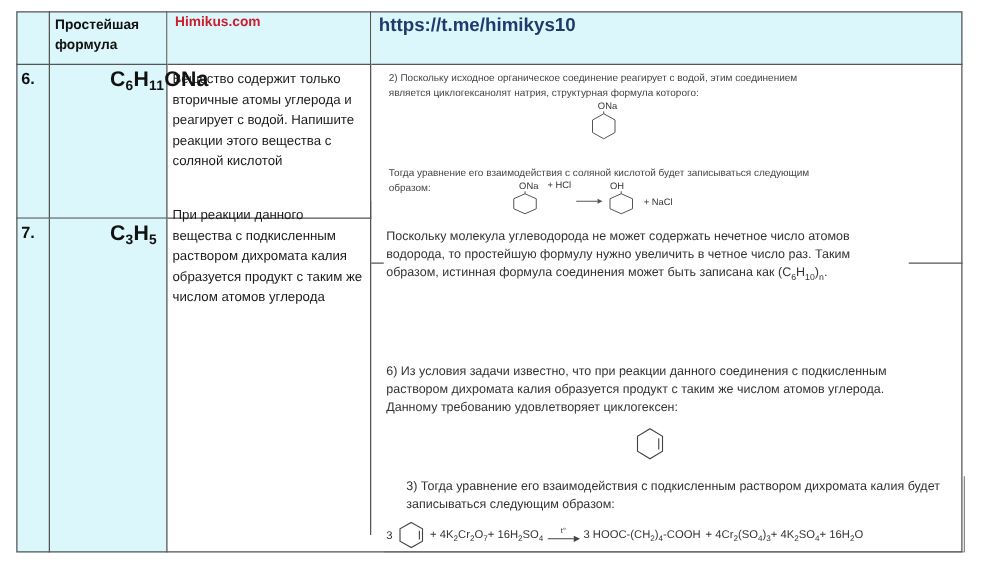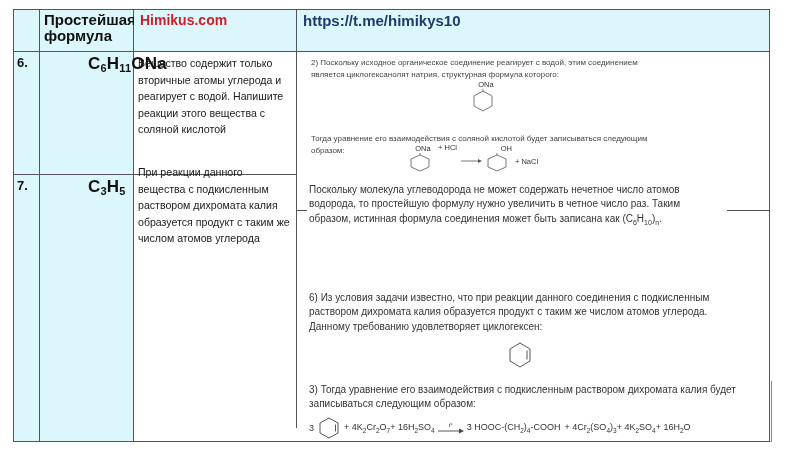--- a/index.html
+++ b/index.html
@@ -4,22 +4,22 @@
 <style>
   html, body { margin: 0; padding: 0; }
   body {
     width: 800px; height: 450px; background: #ffffff; position: relative; overflow: hidden;
     font-family: "Liberation Sans", sans-serif; color: #111;
   }
   .tbl { position: absolute; left: 13px; top: 9px; width: 757px; height: 433px; }
   .cell { position: absolute; box-sizing: border-box; border-right: 1px solid #555; border-bottom: 1px solid #555; }
   .cyan { background: #dcf7fb; }
   .frame { position: absolute; left: 13px; top: 9px; width: 757px; height: 433px; box-sizing: border-box; border: 1px solid #555; pointer-events: none; }
-  .hdr-text { font-weight: bold; font-size: 15px; line-height: 16px; padding: 3px 4px; color: #111; }
-  .brand { font-weight: bold; font-size: 14px; color: #cc1f2e; padding: 3px 6px; }
+  .hdr-text { font-weight: bold; font-size: 11px; line-height: 16px; padding: 3px 4px; color: #111; }
+  .brand { font-weight: bold; font-size: 11px; color: #cc1f2e; padding: 3px 6px; }
   .link { font-weight: bold; font-size: 15px; color: #1f3a6b; padding: 3px 6px; }
   .num { font-weight: bold; font-size: 13px; padding: 3px 4px; }
   .formula { font-weight: bold; font-size: 17px; padding: 2px 4px; letter-spacing: 0.2px; margin-left: 44px; }
   .formula sub { font-size: 11px; vertical-align: -3px; }
   .cond { font-size: 10.6px; line-height: 16.5px; padding: 3px 4px; color: #1a1a1a; }
   .shot { position: absolute; background: #fff; box-sizing: border-box; }
   .p { font-size: 8px; line-height: 11.5px; color: #444; }
   .p2 { font-size: 10px; line-height: 14.3px; color: #333; }
   .eq { font-size: 7.5px; color: #333; }
   .eq2 { font-size: 9px; color: #333; white-space: nowrap; }
@@ -69,21 +69,21 @@
             <line x1="15" y1="-3" x2="15" y2="2" stroke="#555" stroke-width="0.8"></line>
             <polygon points="15,2 24,6 24,14 15,18 6,14 6,6" fill="none" stroke="#555" stroke-width="0.8"></polygon>
           </svg>
         </div>
         <span class="eq" style="margin:0 3px 21px;">+ HCl</span>
         <svg width="22" height="8" viewBox="0 0 22 8" style="margin-bottom:8px;">
           <line x1="1" y1="4" x2="18" y2="4" stroke="#555" stroke-width="0.8"></line>
           <polygon points="18,2 22,4 18,6" fill="#555"></polygon>
         </svg>
         <div style="width:30px;">
-          <div class="eq" style="text-align:right;margin-left:6px;">OH</div>
+          <div class="eq" style="text-align:left;margin-left:6px;">OH</div>
           <svg width="30" height="20" viewBox="0 0 30 20">
             <line x1="15" y1="-3" x2="15" y2="2" stroke="#555" stroke-width="0.8"></line>
             <polygon points="15,2 24,6 24,14 15,18 6,14 6,6" fill="none" stroke="#555" stroke-width="0.8"></polygon>
           </svg>
         </div>
         <span class="eq" style="margin:0 0 7px 3px;">+ NaCl</span>
       </div>
     </div>
   </div>
 
@@ -99,21 +99,21 @@
   <div class="cell" style="left:284px;top:166px;width:473px;height:267px;border-right:none;border-bottom:none;">
     <div class="shot" style="left:10px;top:6px;width:420px;height:258px;">
       <div class="p2" style="position:absolute;left:2px;top:2px;width:415px;"><span>Поскольку молекула углеводорода не может содержать нечетное число атомов водорода, то простейшую формулу нужно увеличить в четное число раз. Таким образом, истинная формула соединения может быть записана как (C</span><sub style="font-size:7px;">6</sub><span>H</span><sub style="font-size:7px;">10</sub><span>)</span><sub style="font-size:7px;">n</sub><span>.</span></div>
       <div class="p2" style="position:absolute;left:2px;top:110px;width:420px;">6) Из условия задачи известно, что при реакции данного соединения с подкисленным раствором дихромата калия образуется продукт с таким же числом атомов углерода. Данному требованию удовлетворяет циклогексен:</div>
       <svg style="position:absolute;left:200px;top:160px;" width="26" height="28" viewBox="0 0 26 28">
         <polygon points="13,2 23,8 23,20 13,26 3,20 3,8" fill="none" stroke="#444" stroke-width="0.9"></polygon>
         <line x1="20" y1="9.5" x2="20" y2="18.5" stroke="#444" stroke-width="0.9"></line>
       </svg>
     </div>
     <div class="shot" style="left:10px;top:206px;width:465px;height:61px;border-right:1px solid #888;border-bottom:1px solid #aaa;">
-      <div class="p2" style="position:absolute;left:2px;top:2px;width:440px;">3) Тогда уравнение его взаимодействия с подкисленным раствором дихромата калия будет записываться следующим образом:</div>
+      <div class="p2" style="position:absolute;left:18px;top:2px;width:440px;">3) Тогда уравнение его взаимодействия с подкисленным раствором дихромата калия будет записываться следующим образом:</div>
       <div class="eq2" style="position:absolute;left:2px;top:36px;display:flex;align-items:center;">
         <span>3</span>
         <svg width="26" height="22" viewBox="0 0 26 22" style="margin:0 2px;">
           <polygon points="13,1 22,6 22,16 13,21 4,16 4,6" fill="none" stroke="#444" stroke-width="0.9"></polygon>
           <line x1="19.5" y1="7.5" x2="19.5" y2="14.5" stroke="#444" stroke-width="0.9"></line>
         </svg>
         <span><span>+ 4K</span><sub>2</sub><span>Cr</span><sub>2</sub><span>O</span><sub>7</sub></span>
         <span><span> + 16H</span><sub>2</sub><span>SO</span><sub>4</sub></span>
         <span style="display:inline-flex;flex-direction:column;align-items:center;margin:0 3px;">
           <span style="font-size:6px;line-height:6px;">t°</span>

